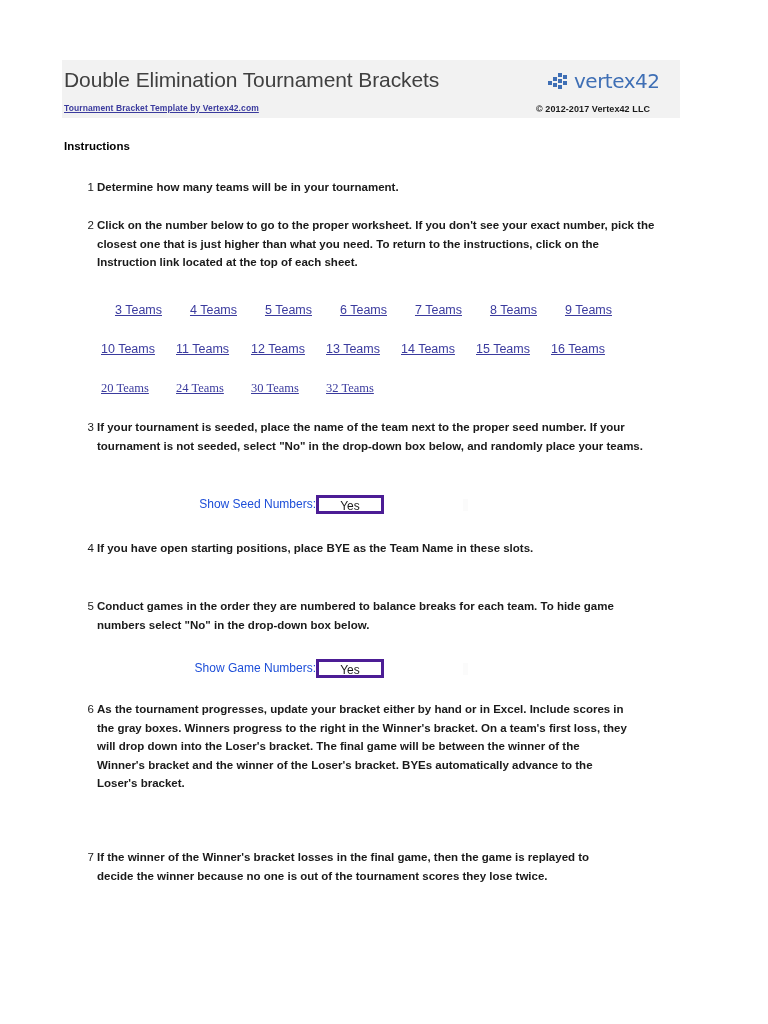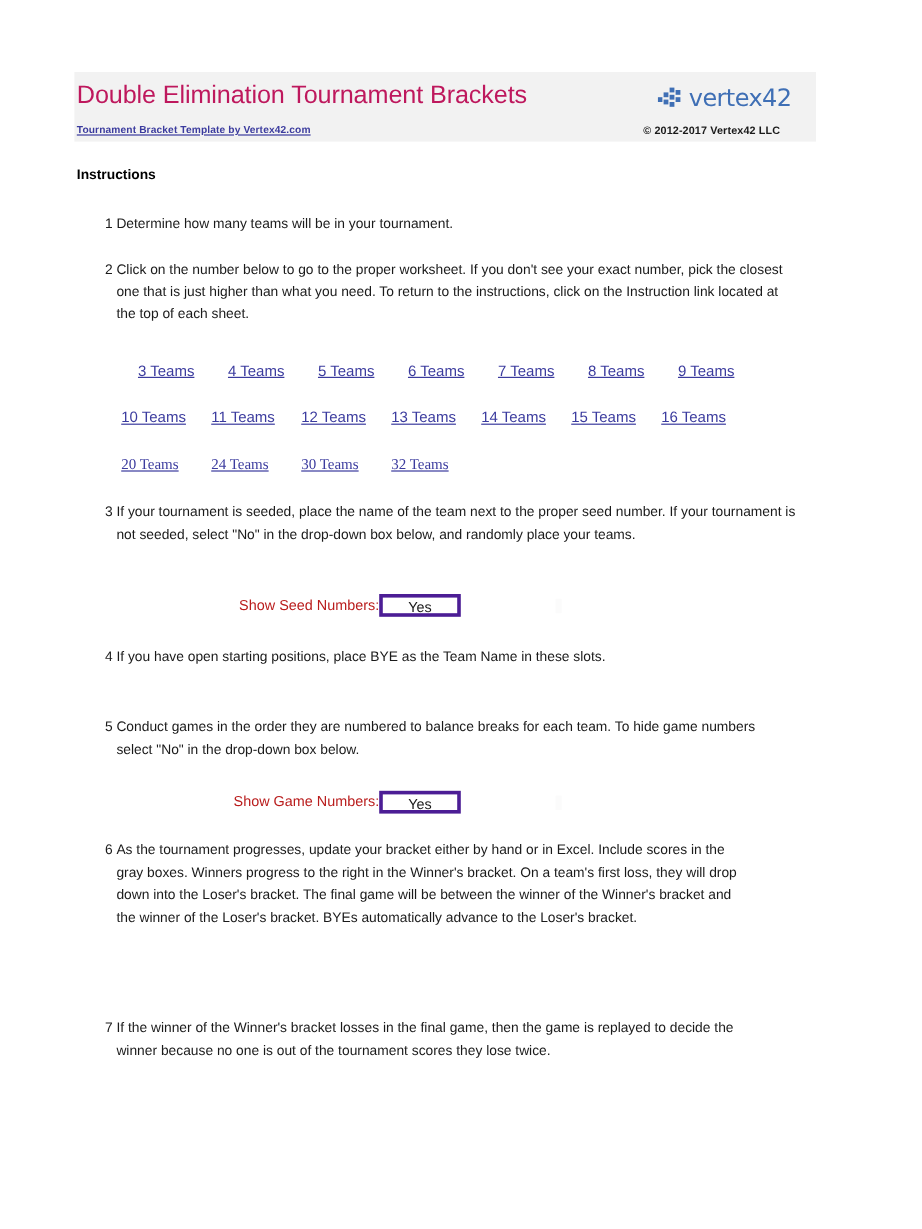--- a/index.html
+++ b/index.html
@@ -26,21 +26,21 @@
     height: 58px;
     background: #f2f2f2;
   }
   .doc-title {
     position: absolute;
     left: 64px;
     top: 68px;
     font-size: 21px;
     font-weight: 400;
     letter-spacing: -0.1px;
-    color: #be185d;
+    color: #404040;
     white-space: nowrap;
   }
   .subtitle-link {
     position: absolute;
     left: 64px;
     top: 103px;
     font-size: 8.5px;
     font-weight: bold;
     color: #3b3b9e;
     text-decoration: underline;
@@ -104,20 +104,21 @@
     position: absolute;
     left: 0px;
     top: 0px;
     width: 12px;
     text-align: right;
     font-size: 11.5px;
   }
   .step .body {
     margin-left: 15px;
     display: block;
+    font-weight: bold;
   }
 
   
   .links-row {
     position: absolute;
     left: 101px;
     white-space: nowrap;
   }
   .team-link {
     display: inline-block;
@@ -135,21 +136,21 @@
   .dd-row {
     position: absolute;
     height: 20px;
     white-space: nowrap;
   }
   .dd-label {
     position: absolute;
     right: 0px;
     top: 2px;
     font-size: 12px;
-    color: #b91c1c;
+    color: #1d4ed8;
     white-space: nowrap;
   }
   .dd-box {
     position: absolute;
     top: 0px;
     width: 68px;
     height: 19px;
     border: 3px solid #4c1d95;
     background: #ffffff;
     box-sizing: border-box;

